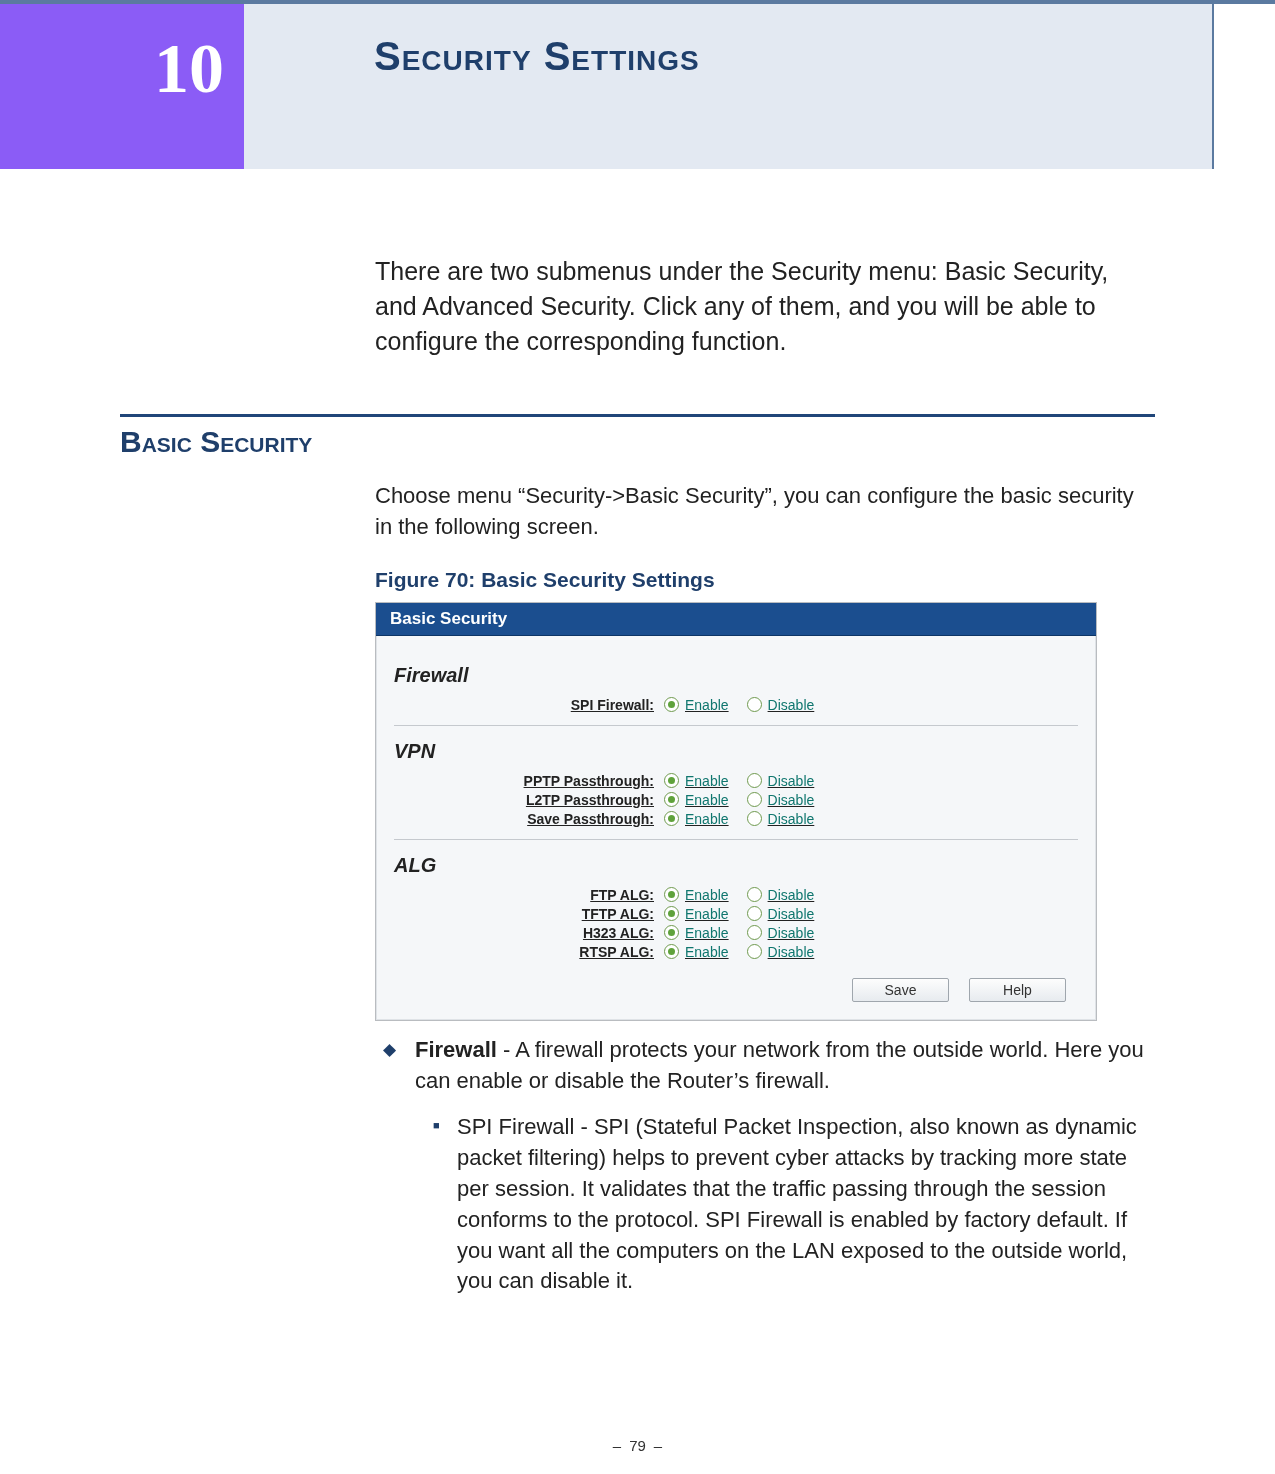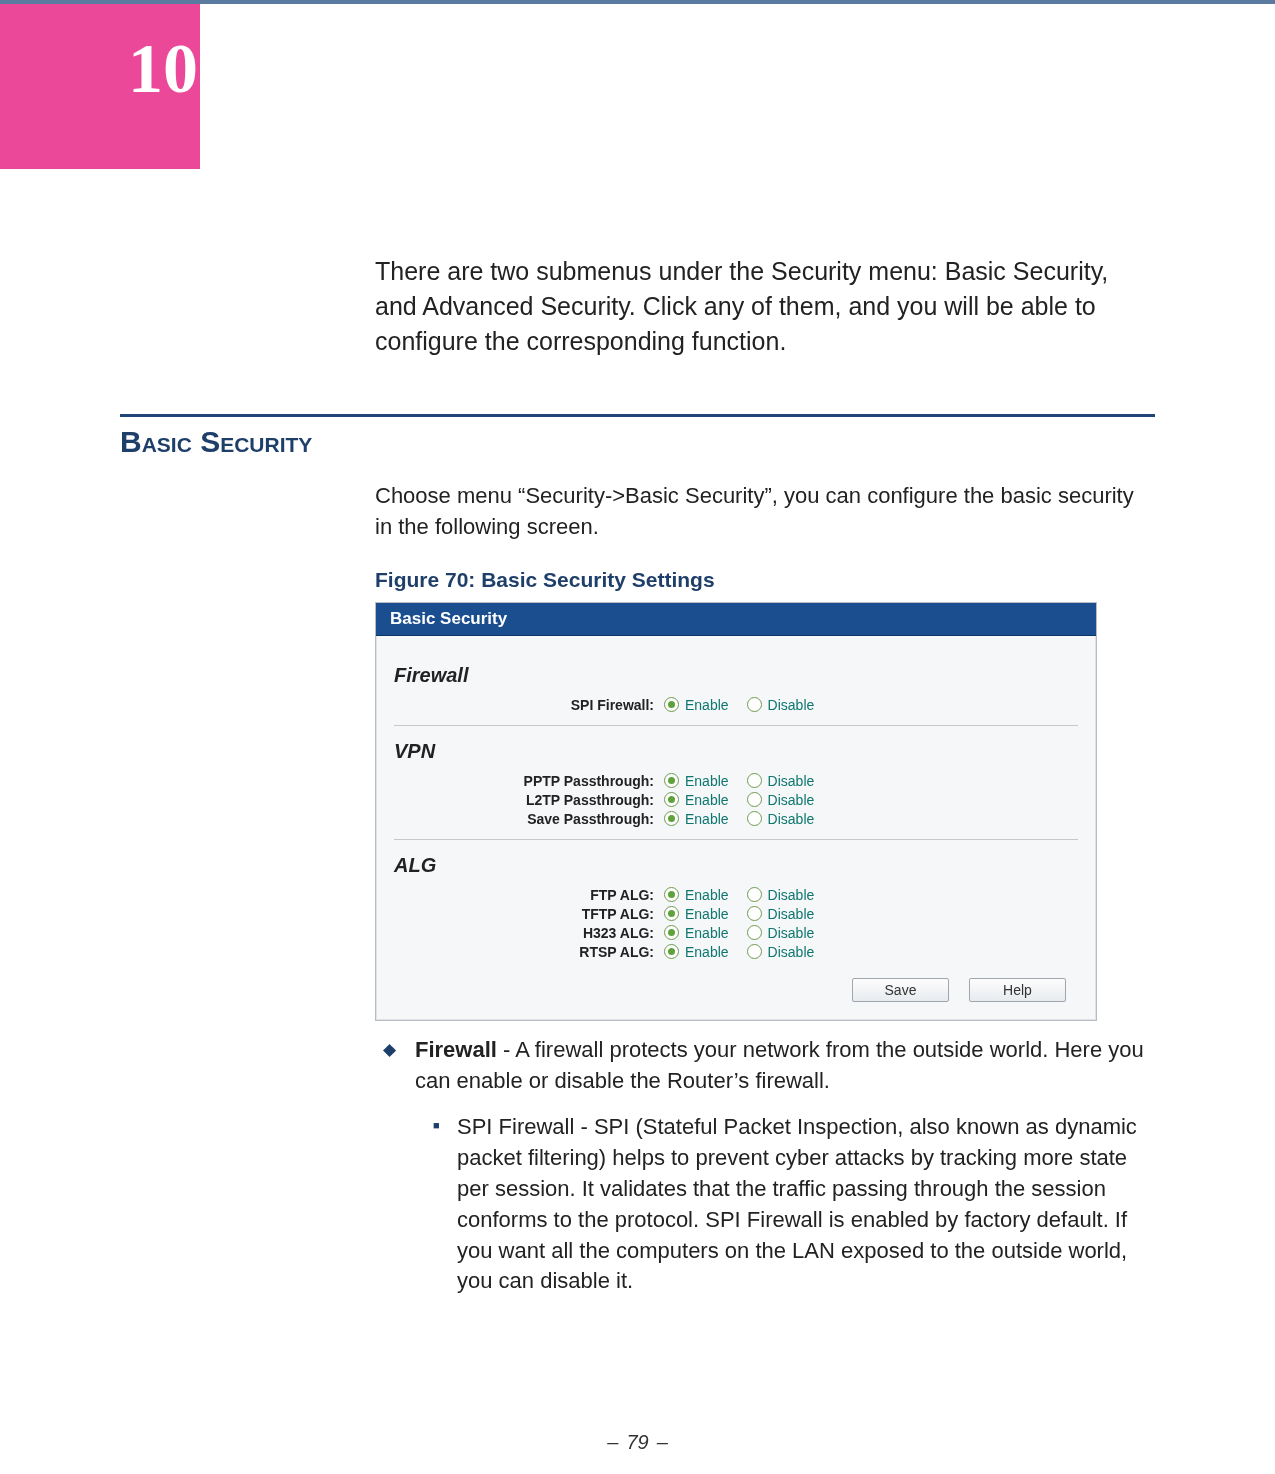--- a/index.html
+++ b/index.html
@@ -1,54 +1,55 @@
 <!DOCTYPE html>
 <html><head>
 <meta charset="utf-8">
 <style>
   html,body{margin:0;padding:0;background:#fff;font-family:Verdana,Geneva,sans-serif;color:#222;}
   .page{width:1275px;min-height:1474px;margin:0 auto;background:#fff;position:relative;border-top:4px solid #5b7aa0;}
   .hdr-wrap{display:flex;align-items:stretch;}
-  .chap-num{width:200px;height:165px;background:#ec4899;color:#fff;font-family:Georgia,'Times New Roman',serif;font-weight:bold;font-size:70px;display:flex;align-items:flex-start;justify-content:flex-end;padding:25px 2px 0 0;box-sizing:border-box;}
+  .chap-num{width:244px;height:165px;background:#8b5cf6;color:#fff;font-family:Georgia,'Times New Roman',serif;font-weight:bold;font-size:70px;display:flex;align-items:flex-start;justify-content:flex-end;padding:25px 20px 0 0;box-sizing:border-box;}
   .chap-title{height:165px;flex:1;background:#e3e9f2;color:#1f3f6b;font-family:Verdana,sans-serif;font-weight:bold;font-size:40px;font-variant:small-caps;letter-spacing:1px;padding:30px 30px 0 130px;box-sizing:border-box;border-right:2px solid #5b7aa0;max-width:970px;}
   .body{padding:60px 120px 60px 120px;}
   .intro{margin-left:255px;font-size:25px;line-height:1.4;max-width:830px;}
   .section-rule{border:0;border-top:3px solid #204679;margin:55px 0 8px 0;}
   .section-title{color:#1f3f6b;font-weight:bold;font-variant:small-caps;font-size:30px;margin:0 0 14px 0;}
   .section-body{margin-left:255px;font-size:22px;line-height:1.4;max-width:830px;}
   .figcap{color:#1f3f6b;font-weight:bold;font-size:21px;margin:20px 0 8px 0;}
   
   .shot{width:720px;border:1px solid #b9bcc0;background:#f5f7f9;box-shadow:inset 0 0 0 1px #dfe3e7;margin-bottom:14px;}
   .shot-title{background:#1b4e8f;color:#fff;font:bold 17px Arial,sans-serif;padding:6px 14px;border-bottom:1px solid #0d3566;}
   .shot-inner{padding:14px 18px 16px 18px;}
   .grp-name{font:bold italic 20px Arial,sans-serif;color:#222;margin:14px 0 10px 0;}
-  .opt-row{display:flex;align-items:center;font:14px Arial,sans-serif;margin:3px 0;}
+  .opt-row{display:flex;align-items:center;font:14px Arial,sans-serif;margin:3px 0;text-decoration:underline;}
   .opt-label{width:260px;text-align:right;font-weight:bold;color:#222;padding-right:10px;white-space:nowrap;}
   .rad{display:inline-block;width:13px;height:13px;border:1px solid #6f9a4f;border-radius:50%;margin-right:6px;vertical-align:middle;position:relative;background:#fff;}
   .rad.on::after{content:"";position:absolute;inset:3px;border-radius:50%;background:#5fa23b;}
   .opt-val{display:inline-flex;align-items:center;margin-right:18px;color:#0f766e;text-align:center;}
   .grp-rule{border:0;border-top:1px solid #c5c9ce;margin:12px 0 6px 0;}
   .shot-btns{text-align:right;padding:10px 12px 0 0;}
   .shot-btn{display:inline-block;border:1px solid #9fa6ad;background:linear-gradient(#fdfdfd,#e7ebef);font:14px Arial,sans-serif;color:#333;padding:3px 0;width:95px;text-align:center;border-radius:2px;margin-left:20px;}
   ul.bullets{list-style:none;padding:0;margin:8px 0 0 0;}
   ul.bullets > li{position:relative;padding-left:40px;margin-bottom:24px;}
   ul.bullets > li::before{content:"\25C6";color:#1f3f6b;font-size:17px;position:absolute;left:8px;top:3px;}
   ul.sub{list-style:none;padding:0;margin:16px 0 0 0;}
   ul.sub > li{position:relative;padding-left:42px;margin-bottom:28px;}
   ul.sub > li::before{content:"\25A0";color:#1f3f6b;font-size:11px;position:absolute;left:18px;top:6px;}
   .strong{font-weight:bold;}
-  .footer{position:absolute;bottom:24px;left:0;right:0;text-align:center;color:#333;font-size:20px;font-style:italic;}
+  .footer{position:absolute;bottom:24px;left:0;right:0;text-align:center;color:#333;font-size:15px;}
   .footer .dash{margin:0 8px;color:#333;}
 </style>
 </head>
 <body>
 <div class="page">
 
 <div class="hdr-wrap">
   <div class="chap-num">10</div>
+  <div class="chap-title">Security Settings</div>
 </div>
 
 <div class="body">
 
   <p class="intro">There are two submenus under the Security menu: Basic Security, and Advanced Security. Click any of them, and you will be able to configure the corresponding function.</p>
 
   <hr class="section-rule">
   <div class="section-title">Basic Security</div>
 
   <div class="section-body">

